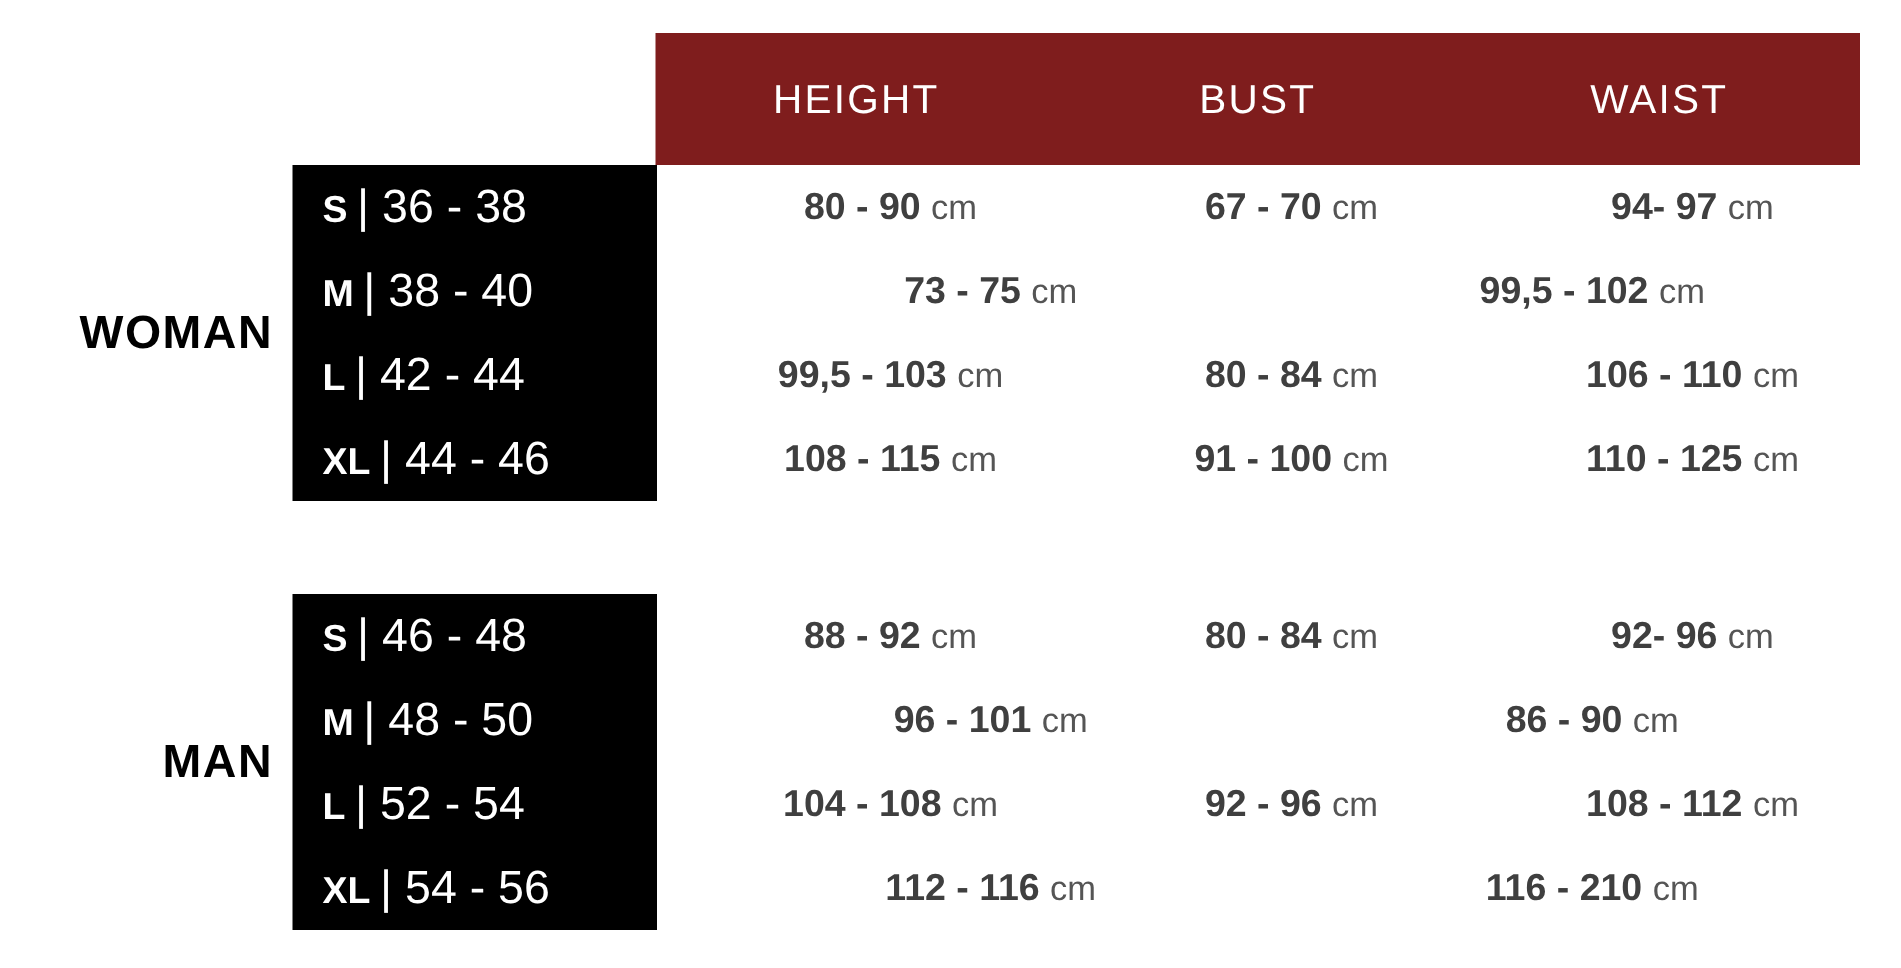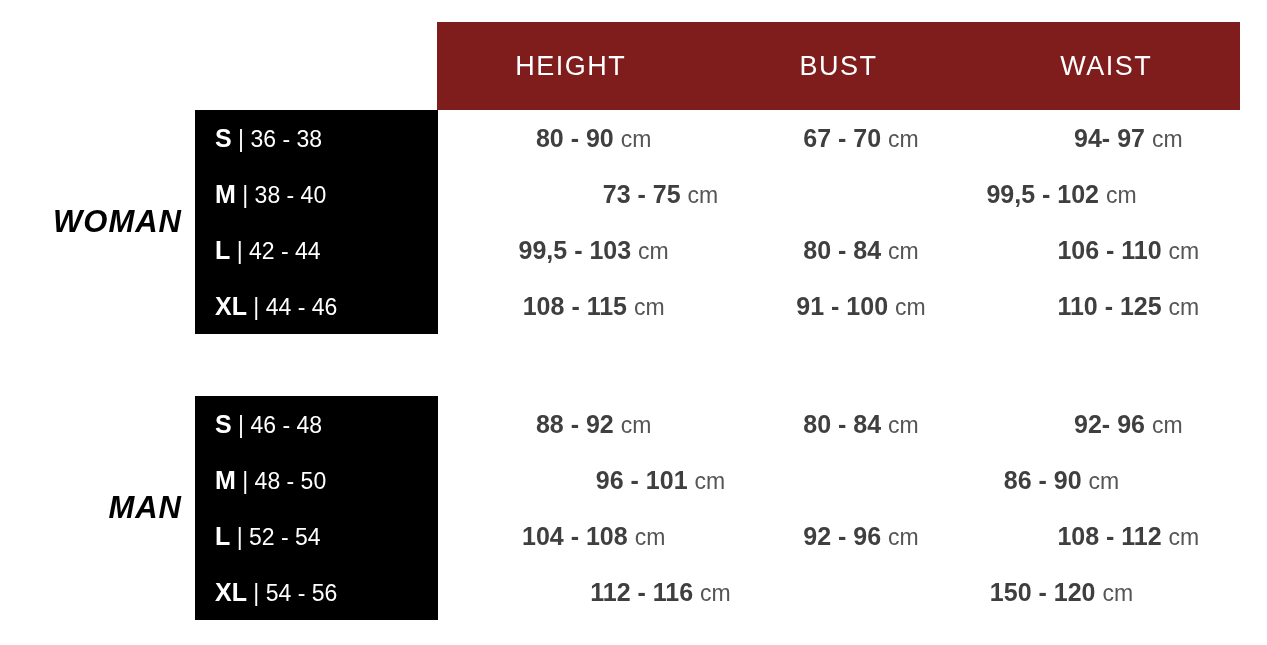--- a/index.html
+++ b/index.html
@@ -57,21 +57,20 @@
     width: 190px;
     top: 0;
     height: 224px;
     display: flex;
     align-items: center;
     justify-content: flex-end;
     padding-right: 8px;
     box-sizing: border-box;
     font-size: 31px;
     font-weight: bold;
-    font-style: italic;
     letter-spacing: 1px;
     color: #000000;
   }
 
   
   .size-col {
     position: absolute;
     left: 195px;
     top: 0;
     width: 243px;
@@ -98,21 +97,21 @@
     color: #ffffff;
     font-size: 23px;
     white-space: nowrap;
   }
   .cell-size .sz {
     font-weight: bold;
     font-size: 25px;
   }
   .cell-size .eu {
     font-weight: 400;
-    font-size: 23px;
+    font-size: 31px;
   }
   .cell-meas {
     flex: 1 1 0;
     text-align: center;
     font-size: 25px;
     font-weight: bold;
     color: #3f3f3f;
     white-space: nowrap;
     margin-left: 44px;
   }
@@ -274,21 +273,21 @@
       <div class="row">
         <div class="cell-size">
           <span class="sz">XL</span>
           <span class="eu">| 54 - 56</span>
         </div>
         <div class="cell-meas">
           <span>112 - 116</span>
           <span class="unit">cm</span>
         </div>
         <div class="cell-meas">
-          <span>150 - 120</span>
+          <span>116 - 210</span>
           <span class="unit">cm</span>
         </div>
       </div>
 
     </div>
   </div>
 
 </div>
 
 </body></html>

